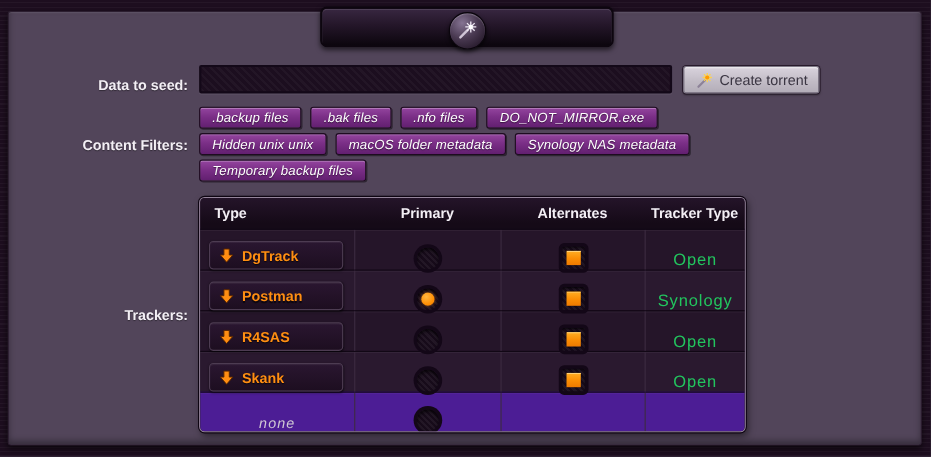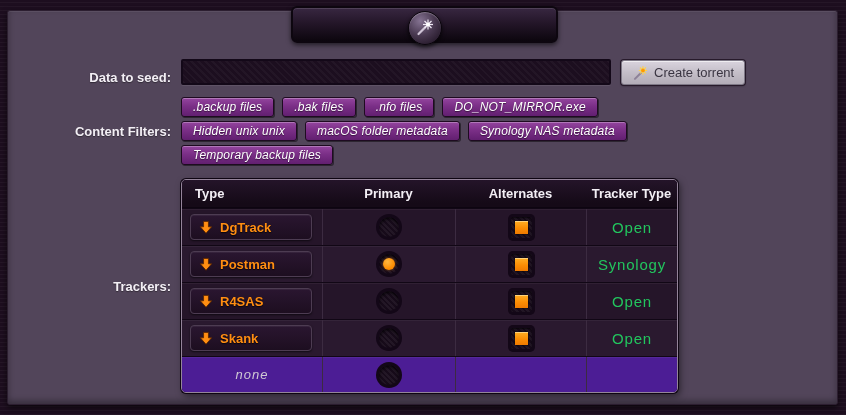--- a/index.html
+++ b/index.html
@@ -104,21 +104,21 @@
   .thead .hc.first { text-align:left; padding-left:13px; }
   .trow {
     display:grid; grid-template-columns:140px 133px 131px 91px;
     height:37px; align-items:center;
     border-top:1px solid #110715;
     box-shadow:inset 0 1px 0 rgba(255,255,255,0.05);
   }
   .trow:nth-child(odd)  { background:#251529; }
   .trow:nth-child(even) { background:#2a192f; }
   .trow.none-row { background:#4c1d95; height:36px; }
-  .tcell { height:100%; display:flex; align-items:center; }
+  .tcell { height:100%; display:flex; align-items:flex-end; }
   .tcell + .tcell { border-left:1px solid #3c2b41; }
   .tcell.center { justify-content:center; }
   .tracker-btn {
     margin-left:8px; width:122px; height:26px;
     display:flex; align-items:center; gap:7px; padding:0 8px;
     background:linear-gradient(180deg,#2a1630 0%, #1d0e20 100%);
     border:1px solid #4d3c52; border-radius:4px;
     box-shadow:0 1px 2px rgba(0,0,0,0.6), inset 0 1px 0 rgba(255,255,255,0.06);
     color:#ff8e12; font-size:13px; font-weight:bold;
     text-shadow:0 1px 1px rgba(0,0,0,0.7);

